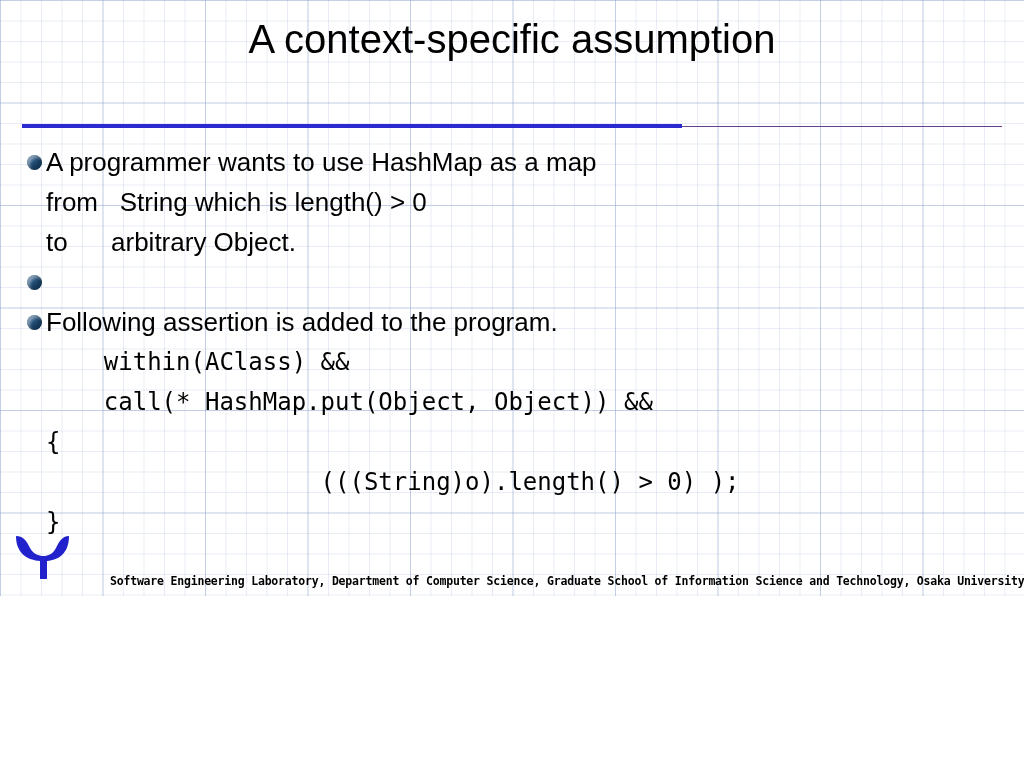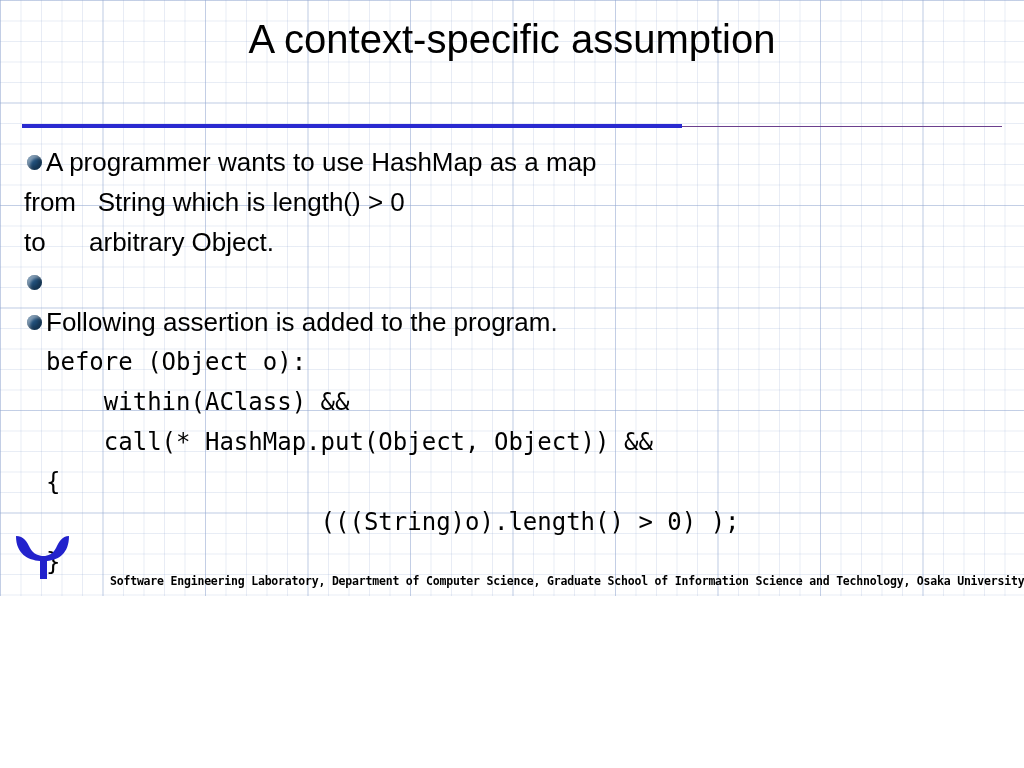--- a/index.html
+++ b/index.html
@@ -102,20 +102,21 @@
     font-size: 26px;
     line-height: 40px;
     color: #000000;
     white-space: pre;
   }
   .sub-line {
     font-size: 26px;
     line-height: 40px;
     color: #000000;
     white-space: pre;
+    margin-left: 22px;
   }
   .code-line {
     font-family: "DejaVu Sans Mono", monospace;
     font-size: 24px;
     line-height: 40px;
     color: #000000;
     white-space: pre;
     margin-left: 22px;
     letter-spacing: 0px;
   }
@@ -167,21 +168,20 @@
 
     <div class="bullet-row">
       <div class="bullet-dot"></div>
     </div>
 
     <div class="bullet-row">
       <div class="bullet-dot"></div>
       <div class="bullet-text">Following assertion is added to the program.</div>
     </div>
 
-    <div class="code-line">before (Object o):</div>
     <div class="code-line">    within(AClass) &amp;&amp;</div>
     <div class="code-line">    call(* HashMap.put(Object, Object)) &amp;&amp;</div>
     <div class="code-line">{</div>
     <div class="code-line">                   (((String)o).length() &gt; 0) );</div>
     <div class="code-line">}</div>
   </div>
 
   <div id="logo">
     <svg width="56" height="52" viewBox="0 0 56 52" xmlns="http://www.w3.org/2000/svg">
       <path d="M2 6 C2 24, 14 30, 26 31 L26 49 L33 49 L33 31 C45 30, 55 23, 55 6 C48 6, 45 12, 42 18 C39 24, 34 26, 29.5 26 C25 26, 19 24, 16 18 C13 12, 10 6, 2 6 Z" fill="#2222cc"></path>

